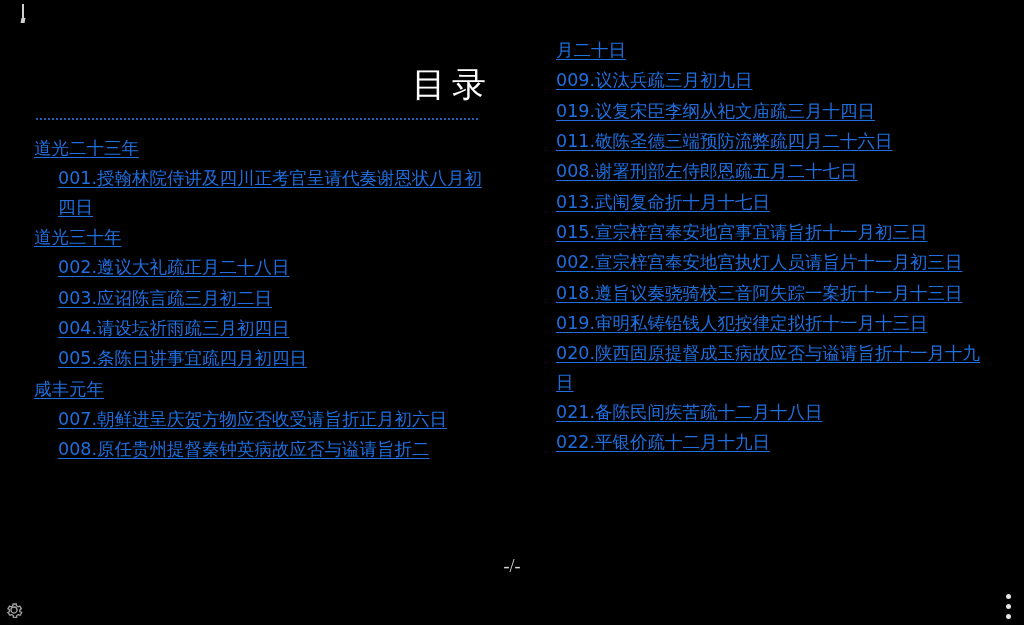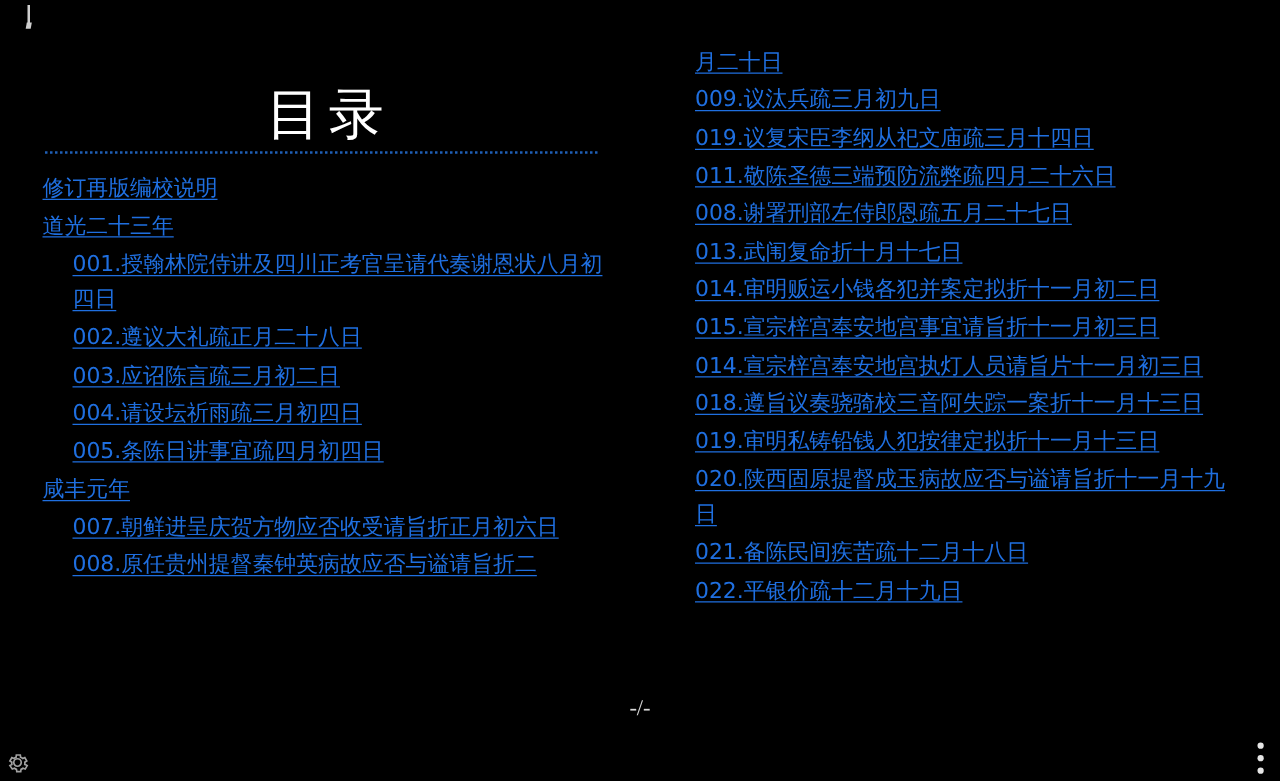--- a/index.html
+++ b/index.html
@@ -48,25 +48,26 @@
   .col {
     width: 512px;
     box-sizing: border-box;
     padding: 0 32px;
     position: relative;
   }
   .col-left { padding-left: 34px; padding-right: 20px; }
   .col-right { padding-left: 44px; }
 
   .toc-title {
-    text-align: center;
-    font-size: 44px;
+    text-align: right;
+    font-size: 34px;
     color: #ffffff;
     letter-spacing: 6px;
     margin-top: 62px;
+    margin-bottom: 10px;
     font-weight: normal;
     font-family: "DejaVu Serif", "Liberation Serif", serif;
   }
   .dotted-rule {
     border-bottom: 2px dotted #1f5fb5;
     height: 0;
     margin-bottom: 14px;
     margin-left: 2px;
     margin-right: 14px;
   }
@@ -137,43 +138,42 @@
 
 <div id="page">
 
   <div class="cursor"></div>
 
   <div class="columns">
 
     <div class="col col-left">
       <div class="toc-title">目录</div>
       <div class="dotted-rule"></div>
-      <div class="entry level0">修订再版编校说明</div>
       <div class="entry level0">道光二十三年</div>
       <div class="entry level1">001.授翰林院侍讲及四川正考官呈请代奏谢恩状八月初四日</div>
+      <div class="entry level0">道光三十年</div>
       <div class="entry level1">002.遵议大礼疏正月二十八日</div>
       <div class="entry level1">003.应诏陈言疏三月初二日</div>
       <div class="entry level1">004.请设坛祈雨疏三月初四日</div>
       <div class="entry level1">005.条陈日讲事宜疏四月初四日</div>
       <div class="entry level0">咸丰元年</div>
       <div class="entry level1">007.朝鲜进呈庆贺方物应否收受请旨折正月初六日</div>
       <div class="entry level1">008.原任贵州提督秦钟英病故应否与谥请旨折二</div>
     </div>
 
     <div class="col col-right">
       <div class="spacer-top"></div>
       <div class="entry level0">月二十日</div>
       <div class="entry level0">009.议汰兵疏三月初九日</div>
       <div class="entry level0">019.议复宋臣李纲从祀文庙疏三月十四日</div>
       <div class="entry level0">011.敬陈圣德三端预防流弊疏四月二十六日</div>
       <div class="entry level0">008.谢署刑部左侍郎恩疏五月二十七日</div>
       <div class="entry level0">013.武闱复命折十月十七日</div>
-      <div class="entry level0">014.审明贩运小钱各犯并案定拟折十一月初二日</div>
       <div class="entry level0">015.宣宗梓宫奉安地宫事宜请旨折十一月初三日</div>
-      <div class="entry level0">014.宣宗梓宫奉安地宫执灯人员请旨片十一月初三日</div>
+      <div class="entry level0">002.宣宗梓宫奉安地宫执灯人员请旨片十一月初三日</div>
       <div class="entry level0">018.遵旨议奏骁骑校三音阿失踪一案折十一月十三日</div>
       <div class="entry level0">019.审明私铸铅钱人犯按律定拟折十一月十三日</div>
       <div class="entry level0">020.陕西固原提督成玉病故应否与谥请旨折十一月十九日</div>
       <div class="entry level0">021.备陈民间疾苦疏十二月十八日</div>
       <div class="entry level0">022.平银价疏十二月十九日</div>
     </div>
 
   </div>
 
   <div class="page-indicator">-/-</div>

